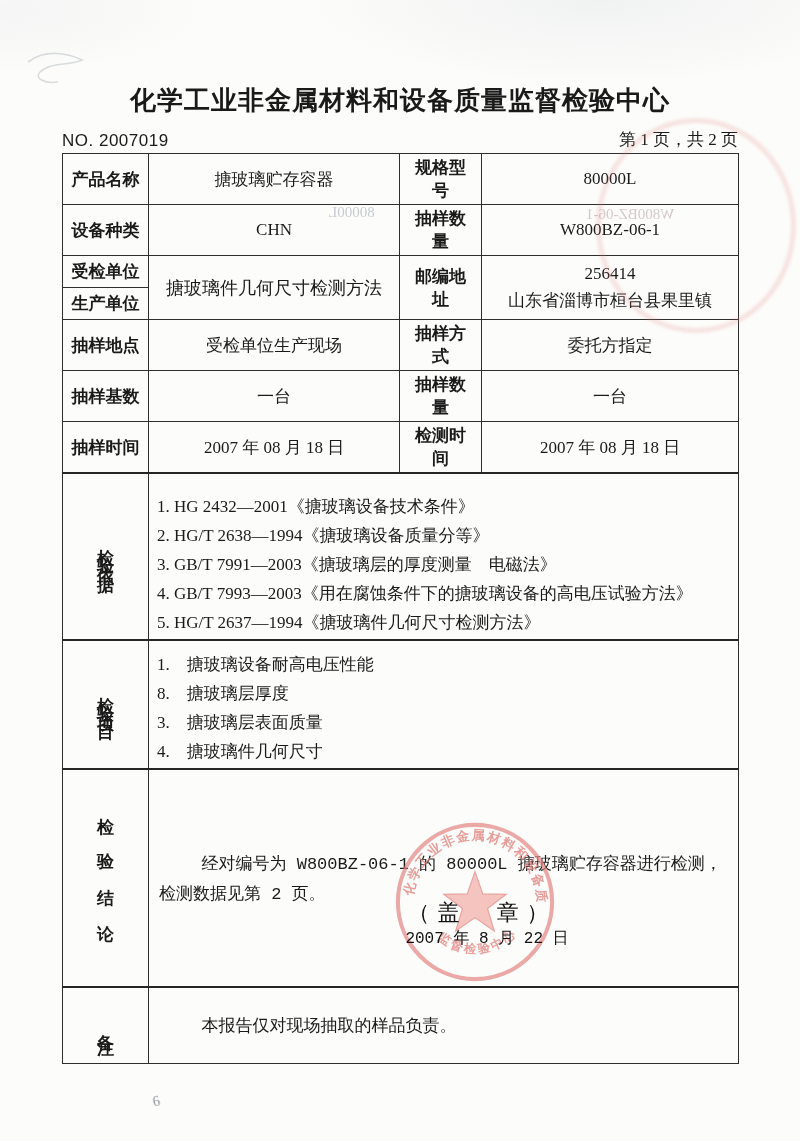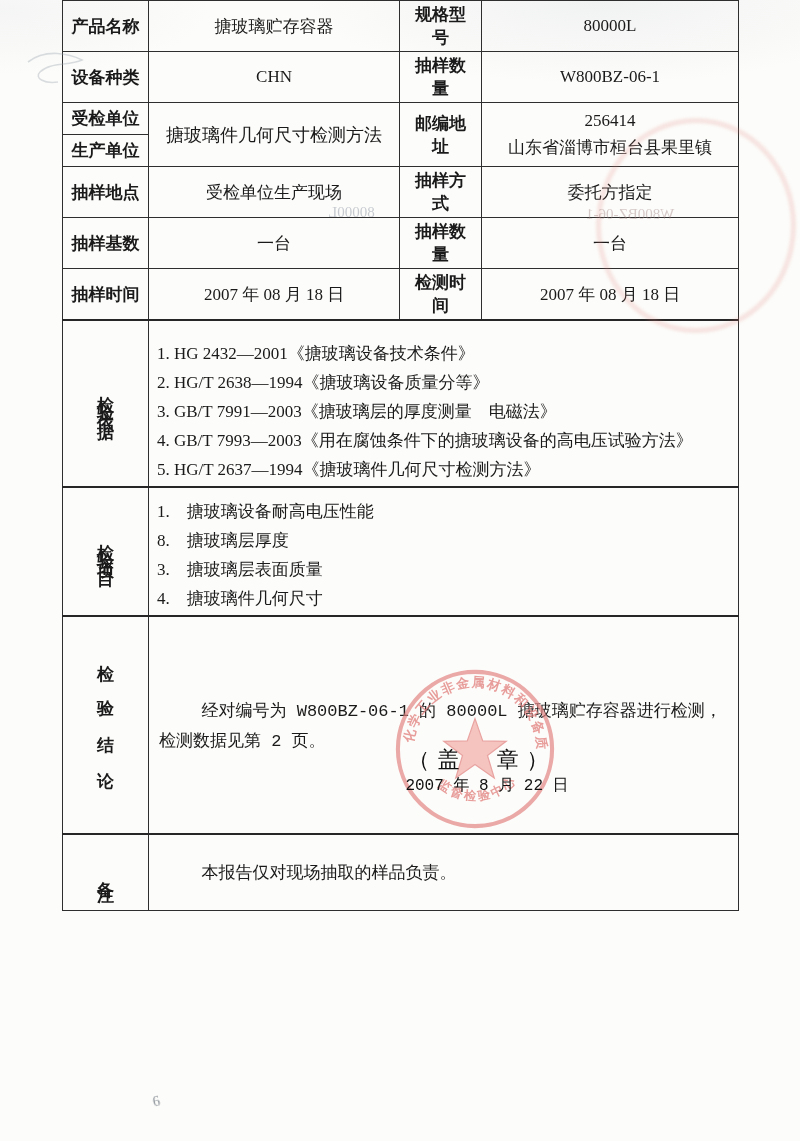--- a/index.html
+++ b/index.html
@@ -104,20 +104,25 @@
 <div class="page">
 
   <svg class="pencil" width="110" height="70" viewBox="0 0 110 70">
     <path d="M8,18 C26,4 50,10 62,16 C48,22 30,18 20,28 C14,34 24,40 38,38"></path>
   </svg>
   <div class="bleed-ring"></div>
   <div class="bleed-text bleed-1">80000L</div>
   <div class="bleed-text bleed-2">W800BZ-06-1</div>
   <div class="page-mark">6</div>
 
+  <div class="org-title">化学工业非金属材料和设备质量监督检验中心</div>
+  <div class="meta-row">
+    <span class="report-no">NO. 2007019</span>
+    <span class="page-indicator">第 1 页，共 2 页</span>
+  </div>
 
   <table class="report">
     <colgroup>
         <col style="width:86px">
         <col style="width:251px">
         <col style="width:82px">
         <col style="width:257px">
       </colgroup>
     <tbody>
         <tr class="h32">

